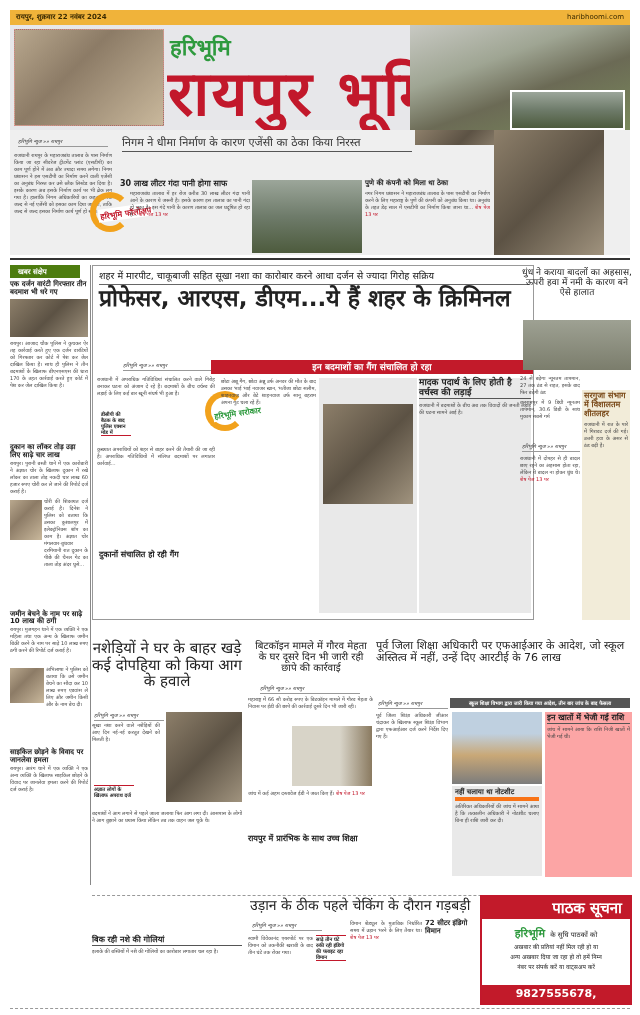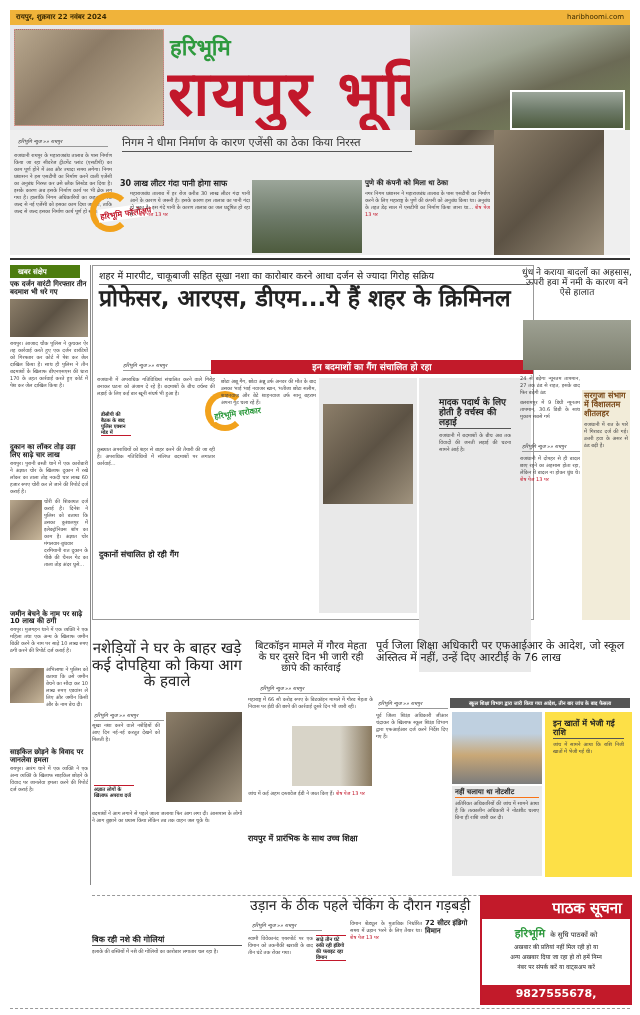--- a/index.html
+++ b/index.html
@@ -79,21 +79,21 @@
   <div class="abs small" style="left:4px;top:110px;width:118px;height:30px">राजधानी में अपराधिक गतिविधियां संचालित करने वाले गिरोह बनाकर घटना को अंजाम दे रहे हैं। बदमाशों के बीच वर्चस्व की लड़ाई के लिए कई बार खूनी संघर्ष भी हुआ है।</div>
   <div class="abs" style="left:112px;top:125px;width:40px;height:40px;border:6px solid #f2a21c;border-radius:50%;border-right-color:transparent"></div>
   <div class="abs" style="left:120px;top:140px;font-size:8px;font-weight:bold;color:#2e9a3e;background:#fff;padding:1px;transform:rotate(-8deg)">हरिभूमि सरोकार</div>
   <div class="abs" style="left:8px;top:145px;width:30px;font-size:5px;font-weight:bold;border-bottom:1px solid #c2182b">डीसीपी की बैठक के बाद पुलिस एक्शन मोड में</div>
   <div class="abs small" style="left:4px;top:180px;width:118px;height:100px">कुख्यात अपराधियों को शहर से बाहर करने की तैयारी की जा रही है। अपराधिक गतिविधियों में संलिप्त बदमाशों पर लगातार कार्रवाई...</div>
   <div class="abs hl" style="left:6px;top:285px;font-size:8px">दुकानों संचालित हो रही गैंग</div>
   <div class="abs small" style="left:128px;top:112px;width:95px;height:235px">छोटा अन्नू गैंग, छोटा अन्नू उर्फ अनवर की मौत के बाद उसका भाई भाई नवाजर खान, भतीजा छोटा सलीम, शाहनवाज और बेटे शाहनवाज उर्फ सानू बहराम अपना गुट चला रहे हैं।</div>
   <div class="abs graybox" style="left:226px;top:112px;width:98px;height:235px">
     <div class="photo4" style="margin:26px 4px 0;height:100px"></div>
   </div>
-  <div class="abs graybox" style="left:326px;top:112px;width:112px;height:294px;padding:20px">
+  <div class="abs graybox" style="left:326px;top:112px;width:112px;height:235px;padding:0">
     <div class="hl" style="font-size:9px;border-bottom:1px solid #555">मादक पदार्थ के लिए होती है वर्चस्व की लड़ाई</div>
     <div class="small" style="height:190px;margin-top:3px">राजधानी में बदमाशों के बीच अब तक विवादों की जनती लड़ाई की घटना सामने आई है।</div>
   </div>
 </div>
 
 <div class="abs" style="left:538px;top:265px;width:92px;height:355px"></div>
 <div class="abs hl" style="left:522px;top:268px;width:110px;font-size:9px;text-align:center;font-weight:normal">धुंध ने कराया बादलों का अहसास, ऊपरी हवा में नमी के कारण बने ऐसे हालात</div>
 <div class="abs photo3" style="left:523px;top:320px;width:108px;height:50px;background:linear-gradient(180deg,#9ea193,#7b7d6c)"></div>
 <div class="abs small" style="left:520px;top:375px;width:60px;height:60px">
   <div>24 से बढ़ेगा न्यूनतम तापमान, 27 तक ठंड से राहत, इसके बाद फिर बढ़ेगी ठंड</div>
@@ -121,24 +121,24 @@
 <div class="abs photo" style="left:292px;top:726px;width:80px;height:60px;background:linear-gradient(90deg,#d8d4c8 60%,#8a7a60)"></div>
 <div class="abs small" style="left:248px;top:790px;width:125px;height:30px">जांच में कई अहम दस्तावेज ईडी ने जब्त किए हैं। <span style="color:#c2182b">शेष पेज 13 पर</span></div>
 <div class="abs hl" style="left:248px;top:835px;width:125px;font-size:8px">रायपुर में प्रारंभिक के साथ उच्च शिक्षा</div>
 
 <div class="abs hl" style="left:376px;top:640px;width:256px;font-size:11px;font-weight:normal">पूर्व जिला शिक्षा अधिकारी पर एफआईआर के आदेश, जो स्कूल अस्तित्व में नहीं, उन्हें दिए आरटीई के 76 लाख</div>
 <div class="abs byline" style="left:378px;top:700px;width:70px">हरिभूमि न्यूज »» रायपुर</div>
 <div class="abs redbar" style="left:450px;top:698px;width:180px;height:10px;font-size:5px;line-height:10px;background:#555;text-align:center">स्कूल शिक्षा विभाग द्वारा जारी किया गया आदेश, तीन बार जांच के बाद फैसला</div>
 <div class="abs small" style="left:376px;top:712px;width:72px;height:160px">पूर्व जिला शिक्षा अधिकारी जीआर चंद्राकर के खिलाफ स्कूल शिक्षा विभाग द्वारा एफआईआर दर्ज करने निर्देश दिए गए हैं।</div>
 <div class="abs photo" style="left:452px;top:712px;width:90px;height:72px;background:linear-gradient(180deg,#bfd0e0 30%,#c9a877 60%,#7c7c7c)"></div>
 <div class="abs graybox" style="left:452px;top:786px;width:90px;height:90px;padding:3px">
-  <div class="hl" style="font-size:7px;border-bottom:1px solid #f97316">नहीं चलाया था नोटशीट</div>
+  <div class="hl" style="font-size:7px;border-bottom:4px solid #f97316">नहीं चलाया था नोटशीट</div>
   <div class="small" style="height:70px;margin-top:2px">अतिरिक्त अधिकारियों की जांच में सामने आया है कि तत्कालीन अधिकारी ने नोटशीट चलाए बिना ही राशि जारी कर दी।</div>
 </div>
-<div class="abs" style="left:545px;top:712px;width:87px;height:165px;background:#fde047;padding:8px">
+<div class="abs" style="left:545px;top:712px;width:87px;height:165px;background:#fca5a5;padding:2px">
   <div class="hl" style="font-size:8px;border-bottom:1px solid #555">इन खातों में भेजी गई राशि</div>
   <div class="small" style="height:135px;margin-top:2px">जांच में सामने आया कि राशि निजी खातों में भेजी गई थी।</div>
 </div>
 
 <div class="abs dashed" style="left:92px;top:895px;width:540px"></div>
 <div class="abs hl" style="left:250px;top:898px;width:380px;font-size:14px;font-weight:normal;white-space:nowrap">उड़ान के ठीक पहले चेकिंग के दौरान गड़बड़ी</div>
 <div class="abs byline" style="left:252px;top:922px;width:70px">हरिभूमि न्यूज »» रायपुर</div>
 <div class="abs small" style="left:248px;top:935px;width:65px;height:50px">स्वामी विवेकानंद एयरपोर्ट पर एक विमान को तकनीकी खराबी के बाद तीन घंटे तक रोका गया।</div>
 <div class="abs" style="left:316px;top:935px;width:30px;font-size:5px;font-weight:bold;border-top:1px solid #c2182b;border-bottom:1px solid #c2182b">साढ़े तीन घंटे रुकी रही इंडिगो की फ्लाइट रहा विमान</div>
 <div class="abs small" style="left:350px;top:920px;width:72px;height:65px">विमान शेड्यूल के मुताबिक निर्धारित समय में उड़ान भरने के लिए तैयार था। <span style="color:#c2182b">शेष पेज 13 पर</span></div>

